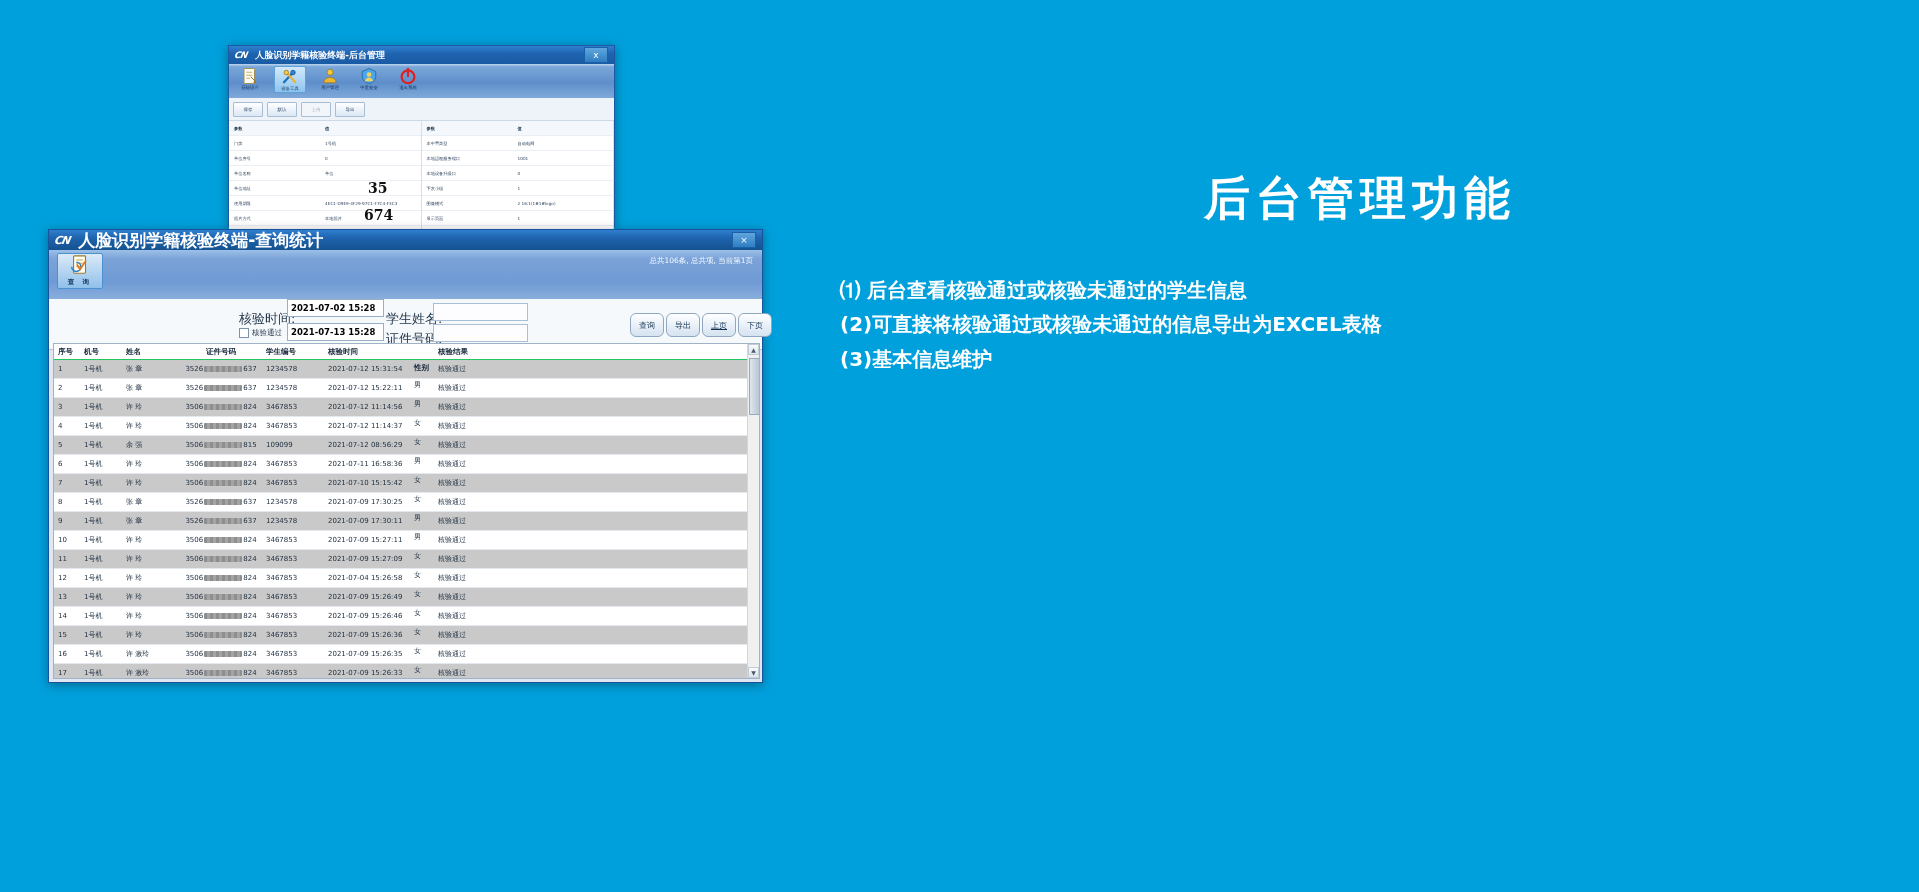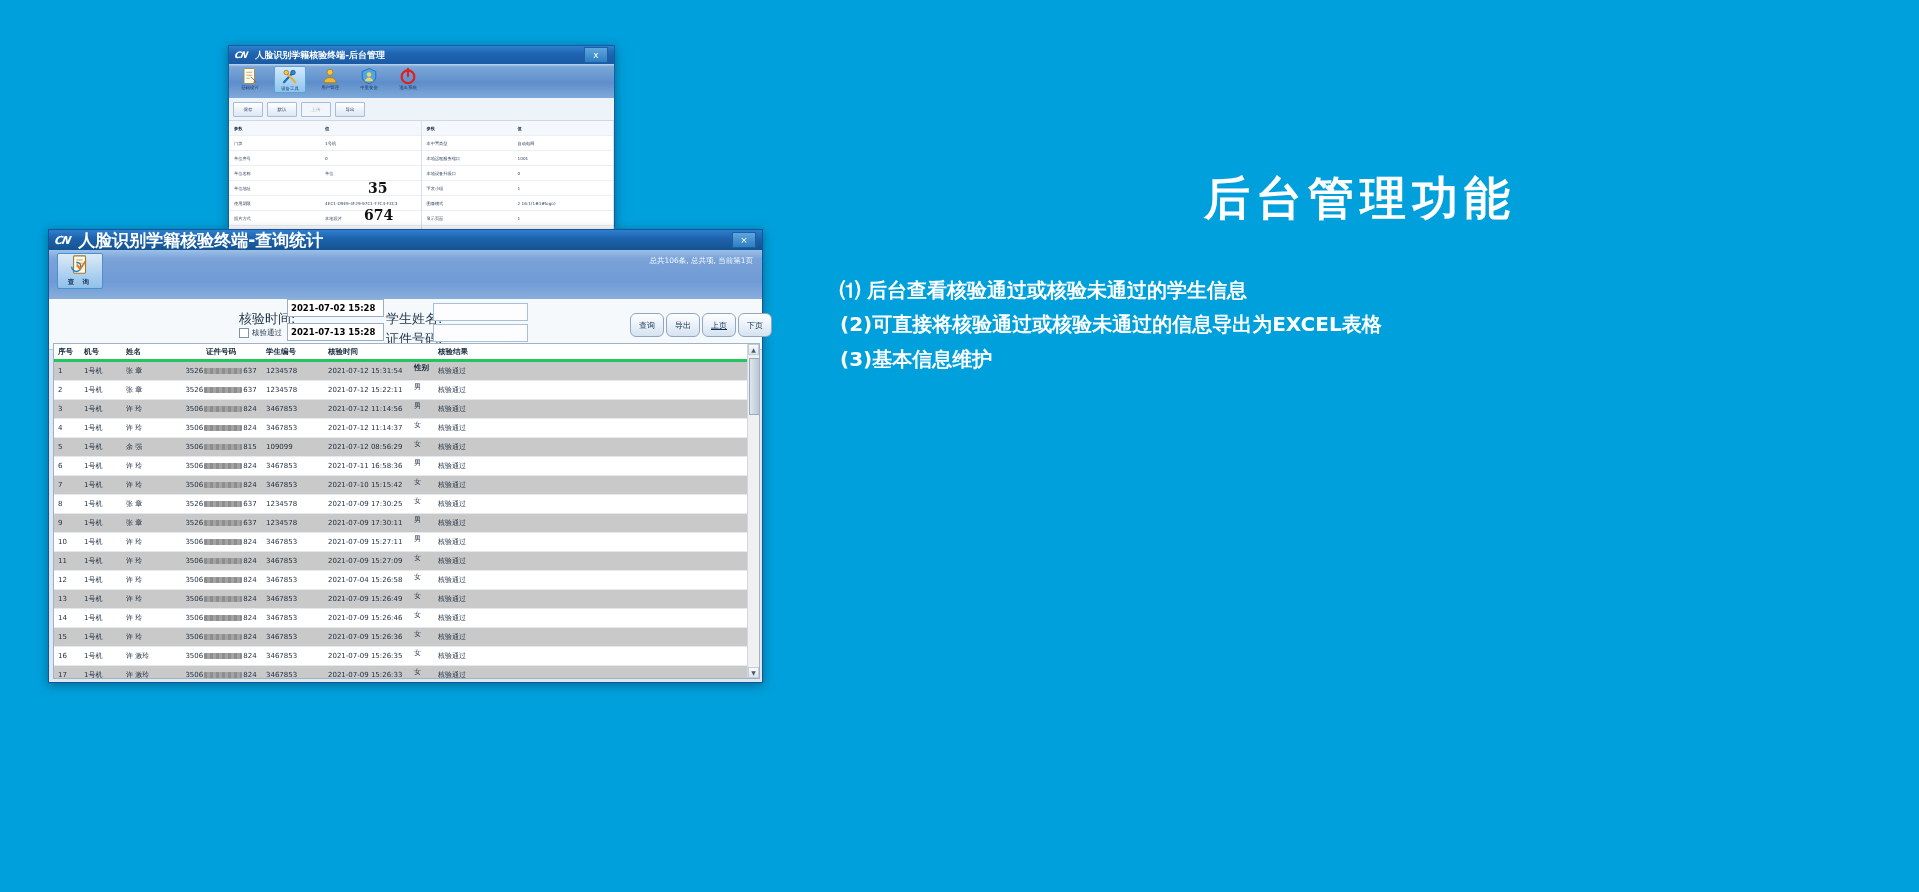--- a/index.html
+++ b/index.html
@@ -101,21 +101,21 @@
   .abtn{
     position:absolute;width:32px;height:22px;font-size:8px;color:#10304f;
     background:linear-gradient(180deg,#ffffff 0%,#eaf1f9 50%,#d5e2f0 100%);
     border:1px solid #8fa7c0;border-radius:6px;
     display:flex;align-items:center;justify-content:center;
   }
 
   
   .grid{position:absolute;left:4px;top:113px;width:705px;height:334px;background:#fff;
         border:1px solid #9fb2c6;overflow:hidden;}
-  .ghead{display:flex;height:15px;background:#fff;border-bottom:3px solid #22c55e;
+  .ghead{display:flex;height:15px;background:#fff;border-bottom:1px solid #22c55e;
          font-size:7.5px;color:#17293c;align-items:center;font-weight:bold;}
   .ghead .c,.grow .c{padding-left:4px;box-sizing:border-box;overflow:hidden;white-space:nowrap;}
   .c0{width:26px;} .c1{width:42px;} .c2{width:54px;} .c3{width:86px;text-align:center;}
   .c4{width:62px;} .c5{width:86px;} .c6{width:24px;margin-top:32px;} .c7{width:62px;} .c8{flex:1;}
   .grow{display:flex;height:18px;align-items:center;font-size:7px;color:#1b2c3e;
         border-bottom:1px solid #e3e9ef;}
   .grow.alt{background:#c9c9c9;}
   .redact{display:inline-block;height:6px;background:
       repeating-linear-gradient(90deg,#8e8e8e 0 3px,#a4a4a4 3px 6px);
       vertical-align:middle;margin:0 1px;border-radius:1px;}

